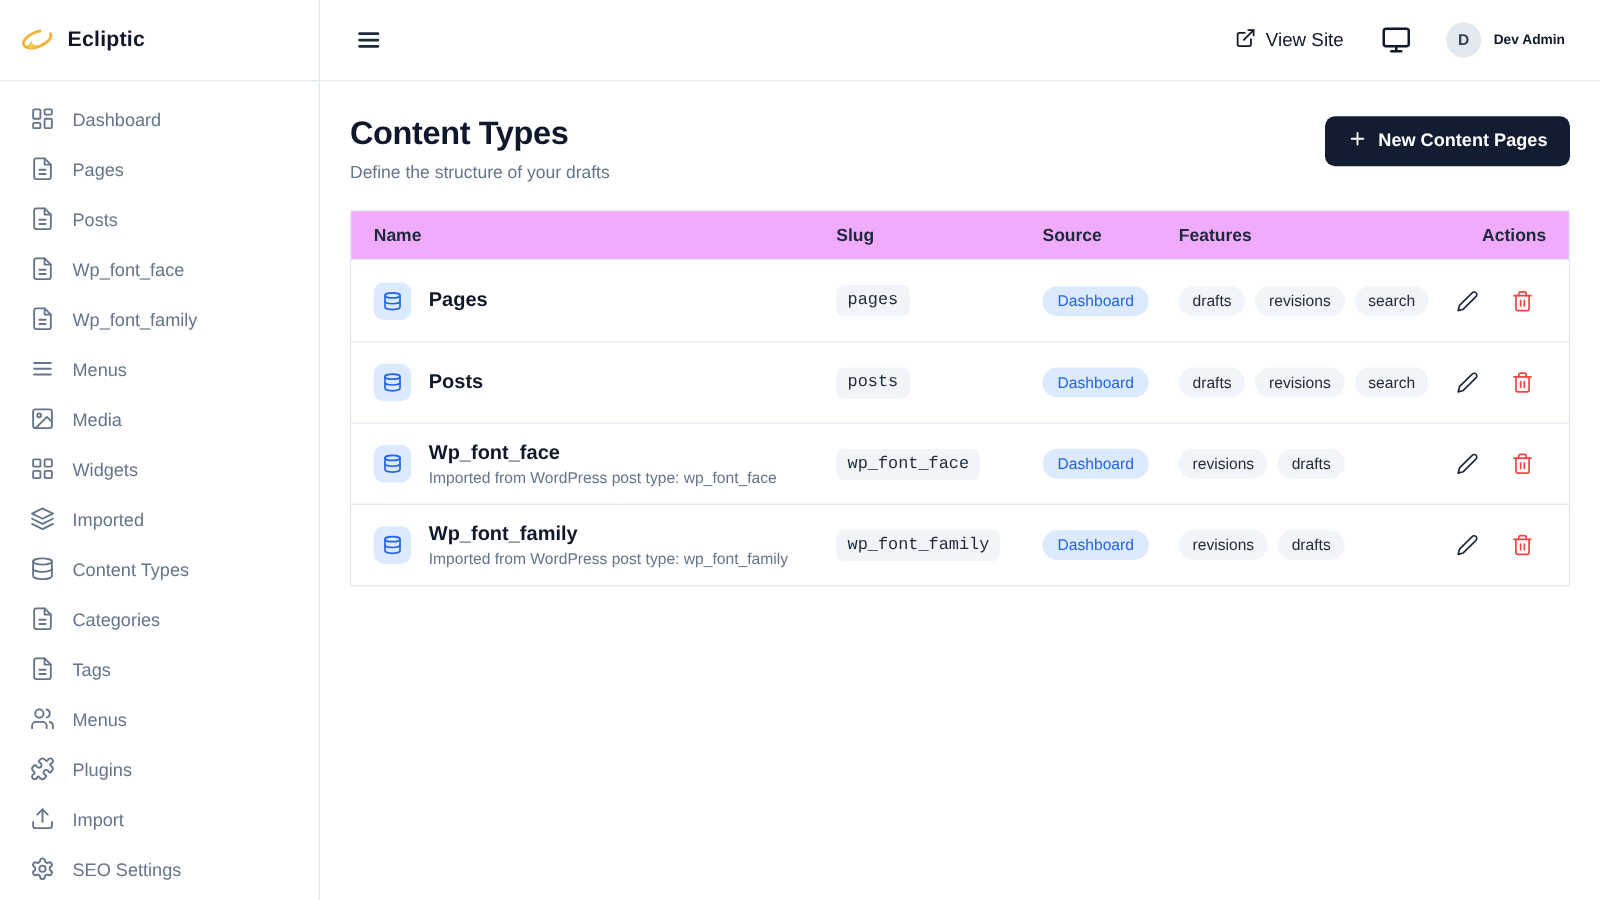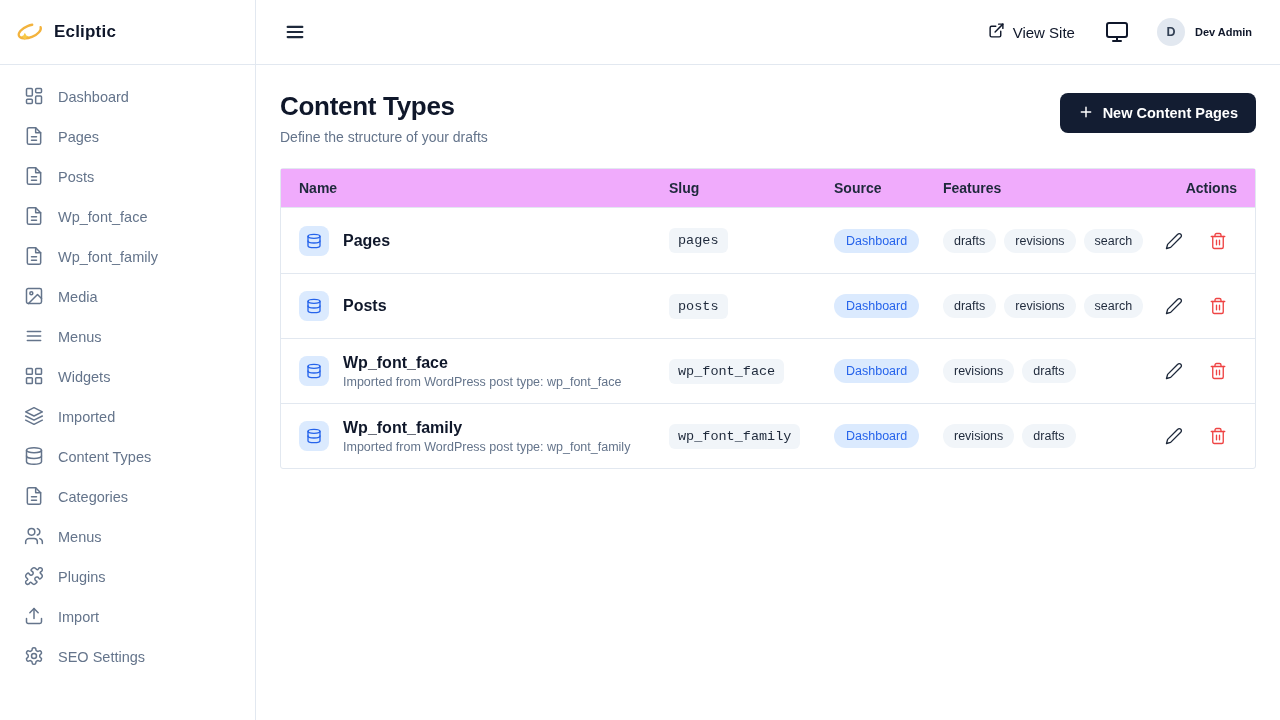--- a/index.html
+++ b/index.html
@@ -120,31 +120,31 @@
   <div class="nav-item">
     <span><svg viewBox="0 0 24 24" fill="none" stroke="currentColor" stroke-width="1.8" stroke-linecap="round" stroke-linejoin="round">
               <path d="M14 2H6a2 2 0 0 0-2 2v16a2 2 0 0 0 2 2h12a2 2 0 0 0 2-2V8Z"></path>
               <path d="M14 2v6h6"></path>
               <path d="M9 13h6M9 17h6"></path>
             </svg></span>
     <span>Wp_font_family</span>
   </div>
   <div class="nav-item">
     <span><svg viewBox="0 0 24 24" fill="none" stroke="currentColor" stroke-width="1.8" stroke-linecap="round" stroke-linejoin="round">
+              <path d="M4 6.5h16M4 12h16M4 17.5h16"></path>
+            </svg></span>
+    <span>Menus</span>
+  </div>
+  <div class="nav-item">
+    <span><svg viewBox="0 0 24 24" fill="none" stroke="currentColor" stroke-width="1.8" stroke-linecap="round" stroke-linejoin="round">
               <rect x="3" y="3" width="18" height="18" rx="2"></rect>
               <circle cx="8.8" cy="8.8" r="1.8"></circle>
               <path d="m21 15-4.8-4.8L5.4 21"></path>
             </svg></span>
     <span>Media</span>
-  </div>
-  <div class="nav-item">
-    <span><svg viewBox="0 0 24 24" fill="none" stroke="currentColor" stroke-width="1.8" stroke-linecap="round" stroke-linejoin="round">
-              <path d="M4 6.5h16M4 12h16M4 17.5h16"></path>
-            </svg></span>
-    <span>Menus</span>
   </div>
   <div class="nav-item">
     <span><svg viewBox="0 0 24 24" fill="none" stroke="currentColor" stroke-width="1.8" stroke-linecap="round" stroke-linejoin="round">
               <rect x="3" y="3" width="7" height="7" rx="1"></rect>
               <rect x="14" y="3" width="7" height="7" rx="1"></rect>
               <rect x="3" y="14" width="7" height="7" rx="1"></rect>
               <rect x="14" y="14" width="7" height="7" rx="1"></rect>
             </svg></span>
     <span>Widgets</span>
   </div>
@@ -164,20 +164,28 @@
             </svg></span>
     <span>Content Types</span>
   </div>
   <div class="nav-item">
     <span><svg viewBox="0 0 24 24" fill="none" stroke="currentColor" stroke-width="1.8" stroke-linecap="round" stroke-linejoin="round">
               <path d="M14 2H6a2 2 0 0 0-2 2v16a2 2 0 0 0 2 2h12a2 2 0 0 0 2-2V8Z"></path>
               <path d="M14 2v6h6"></path>
               <path d="M9 13h6M9 17h6"></path>
             </svg></span>
     <span>Categories</span>
+  </div>
+  <div class="nav-item">
+    <span><svg viewBox="0 0 24 24" fill="none" stroke="currentColor" stroke-width="1.8" stroke-linecap="round" stroke-linejoin="round">
+              <path d="M14 2H6a2 2 0 0 0-2 2v16a2 2 0 0 0 2 2h12a2 2 0 0 0 2-2V8Z"></path>
+              <path d="M14 2v6h6"></path>
+              <path d="M9 13h6M9 17h6"></path>
+            </svg></span>
+    <span>Tags</span>
   </div>
   <div class="nav-item">
     <span><svg viewBox="0 0 24 24" fill="none" stroke="currentColor" stroke-width="1.8" stroke-linecap="round" stroke-linejoin="round">
               <path d="M16 21v-2a4 4 0 0 0-4-4H6a4 4 0 0 0-4 4v2"></path>
               <circle cx="9" cy="7" r="4"></circle>
               <path d="M22 21v-2a4 4 0 0 0-3-3.87"></path>
               <path d="M16 3.13a4 4 0 0 1 0 7.75"></path>
             </svg></span>
     <span>Menus</span>
   </div>

